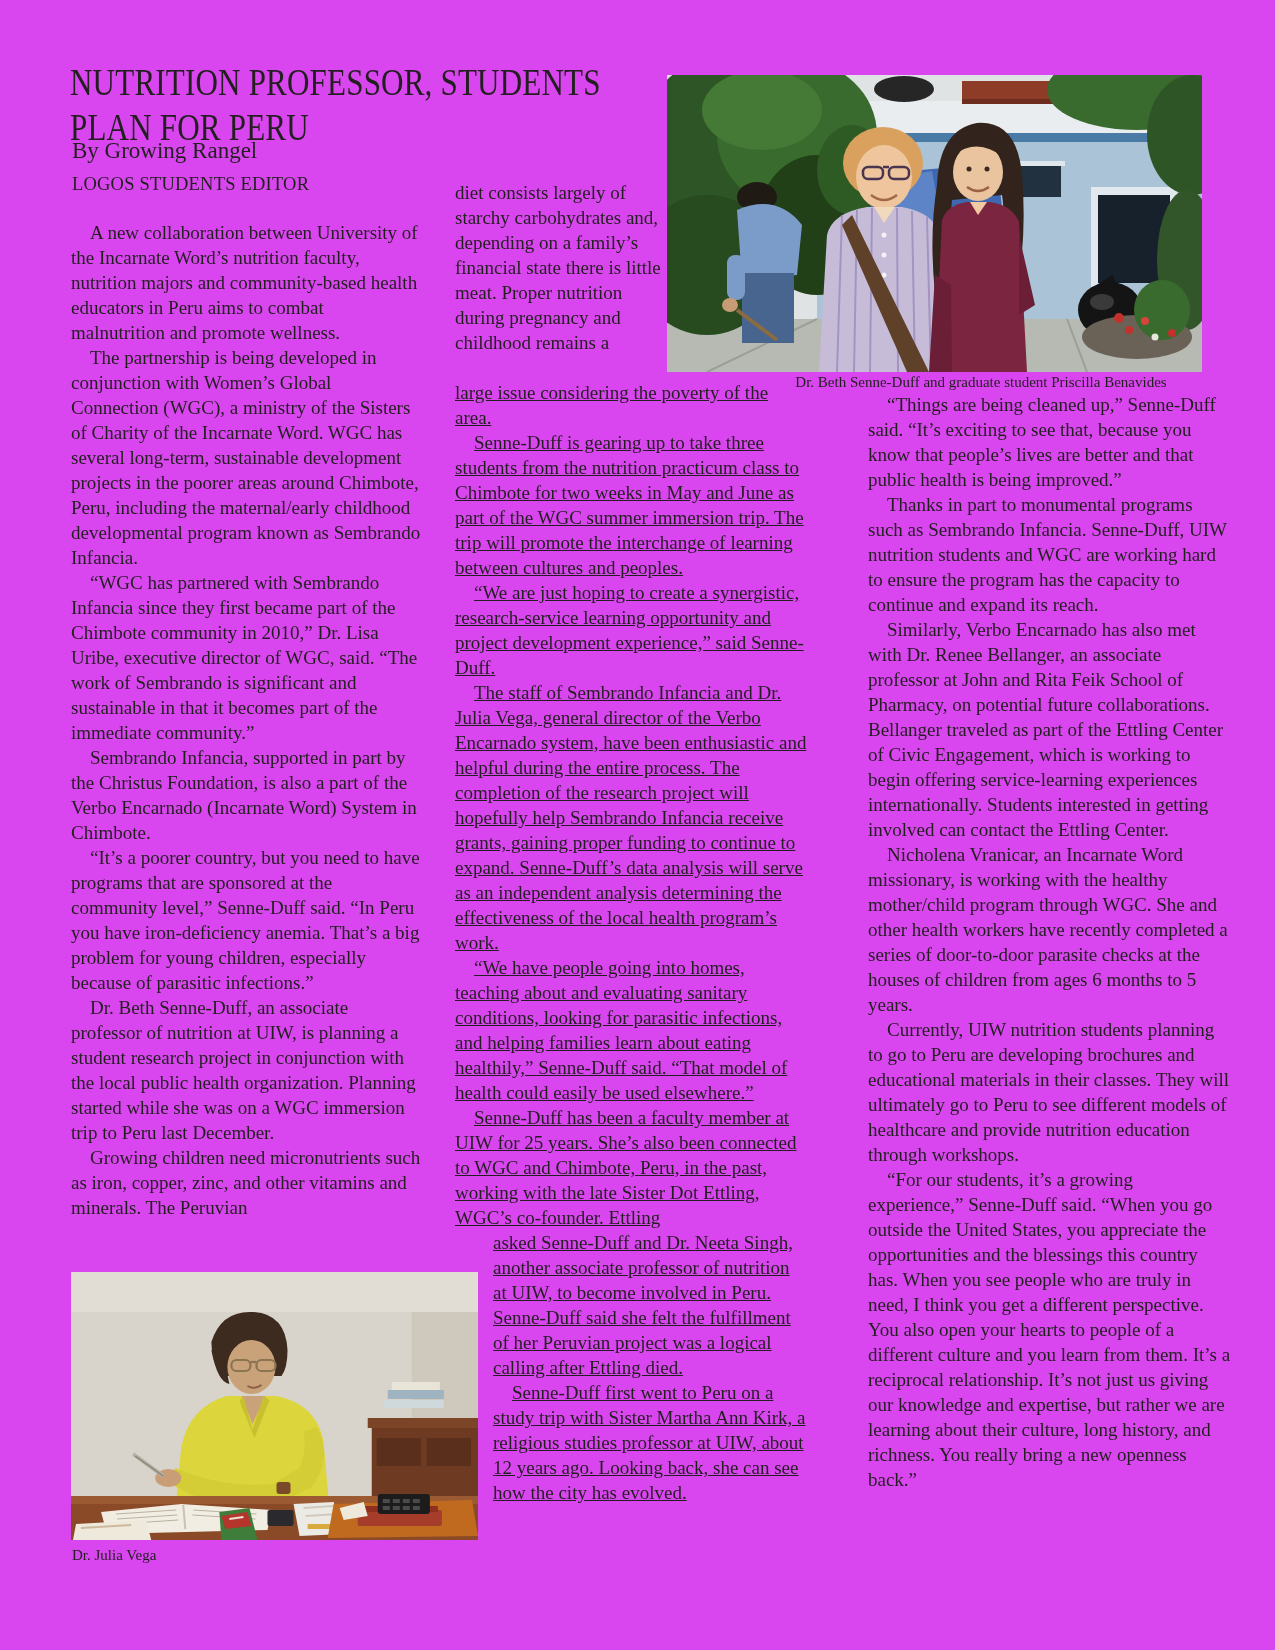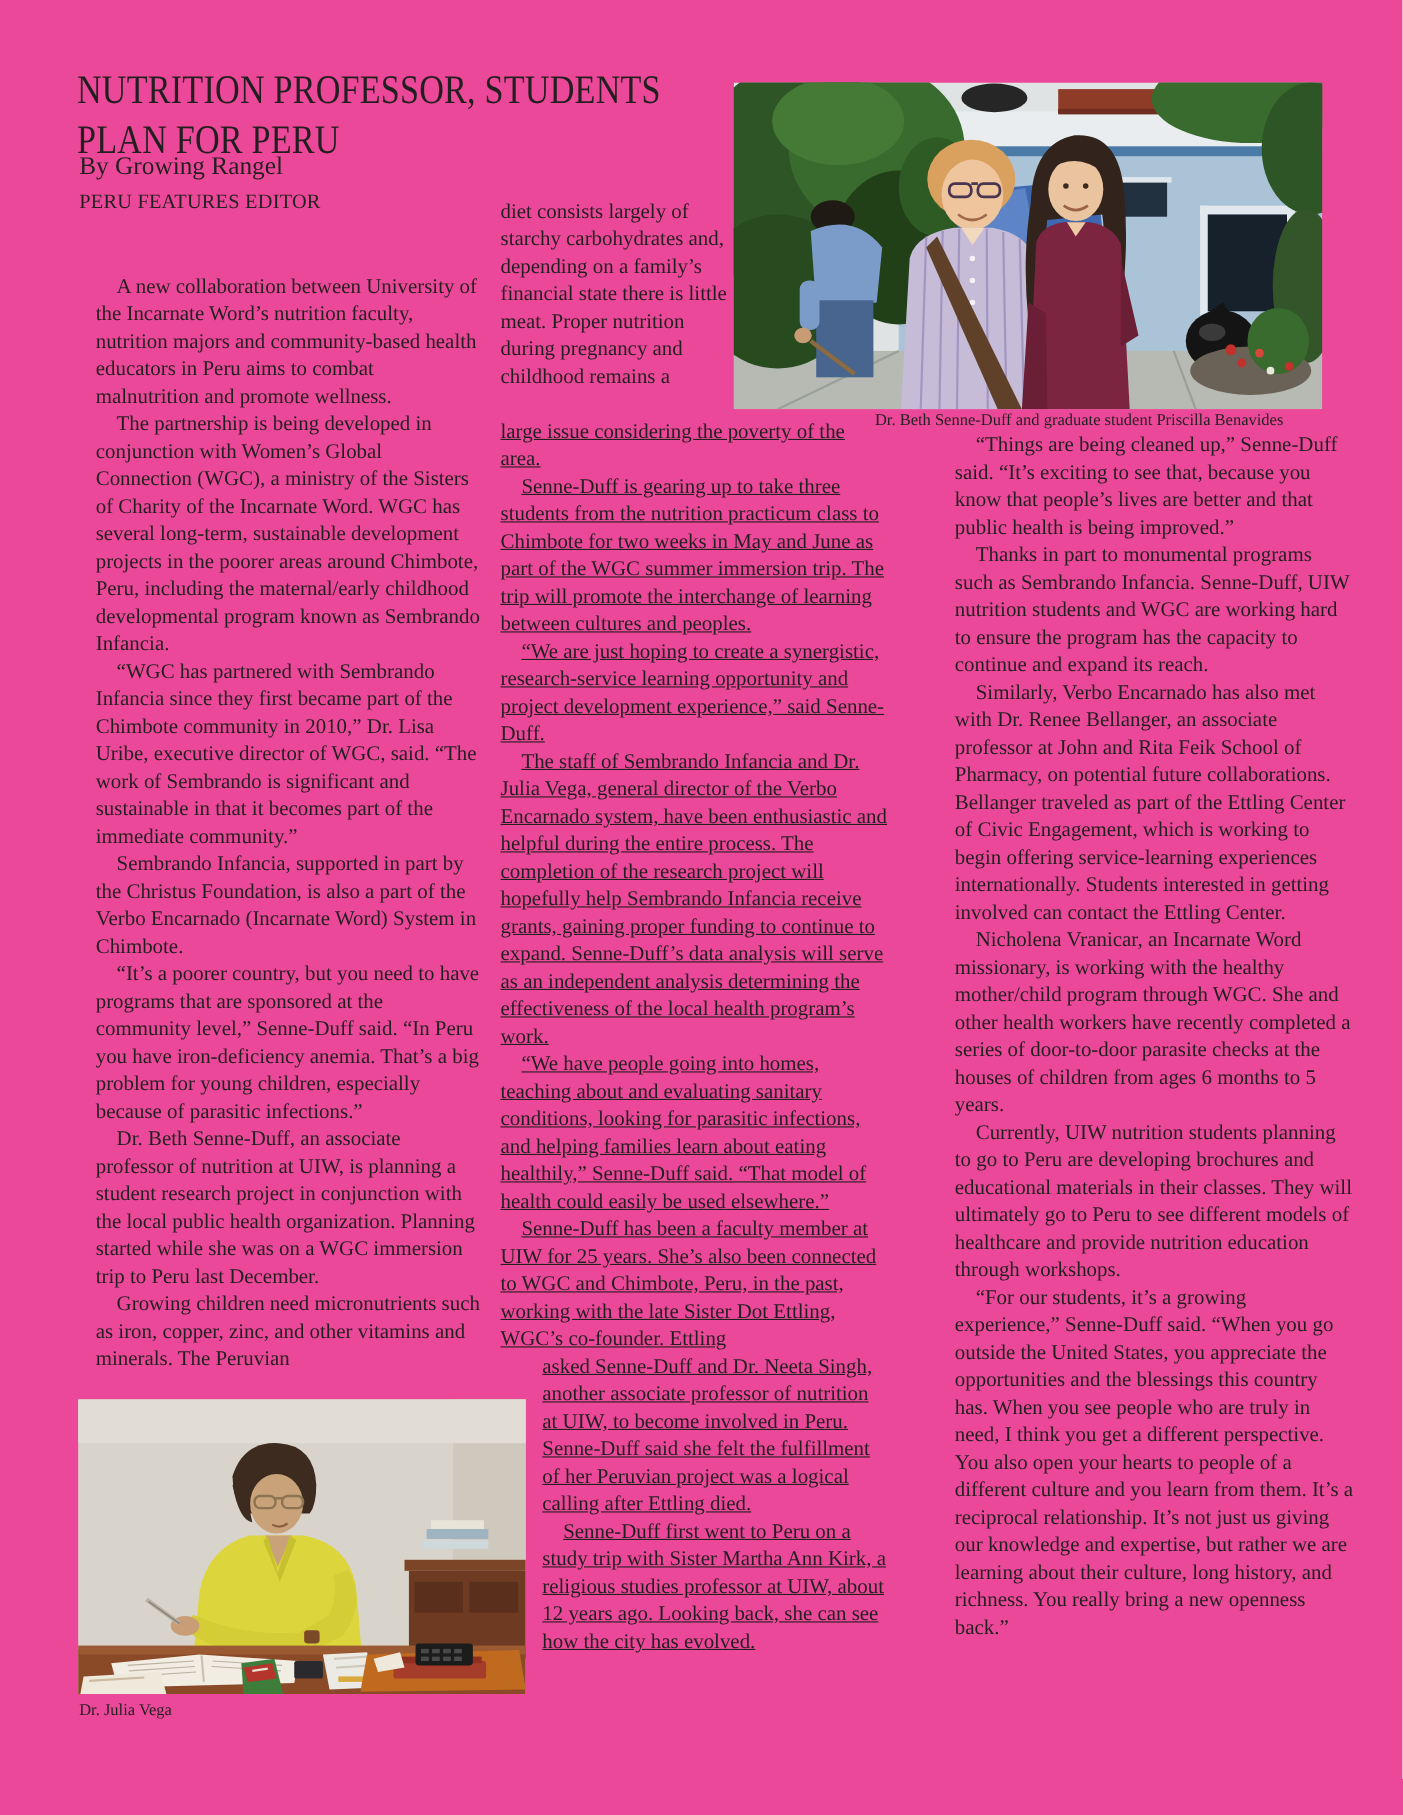--- a/index.html
+++ b/index.html
@@ -1,33 +1,33 @@
 <!DOCTYPE html>
 <html><head>
 <meta charset="utf-8">
 <style>
   html,body { margin:0; padding:0; background:#ffffff; }
   .page {
-    position:relative; width:1275px; height:1650px; background:#ec4899;
+    position:relative; width:1275px; height:1650px; background:#d946ef;
     font-family:"Liberation Serif","DejaVu Serif",serif; color:#231f20; overflow:hidden;
   }
   .title {
     position:absolute; left:70px; top:60px; margin:0; font-weight:400;
     font-size:37px; line-height:45px; letter-spacing:0.2px;
     transform:scaleX(0.84); transform-origin:left top; white-space:nowrap;
   }
   .title span { display:block; }
   .byline { position:absolute; left:72px; top:138px; font-size:23px; }
   .editor { position:absolute; left:72px; top:174px; font-size:18.5px; letter-spacing:0.2px; }
 
   .textcol { position:absolute; font-size:19px; line-height:25px; text-align:left; }
   .textcol p { margin:0; text-indent:19px; }
   .noindent-first > p:first-child { text-indent:0; }
 
-  #col1 { left:87px; top:220px; width:350px;margin-top:28px; }
+  #col1 { left:71px; top:220px; width:350px; }
   #col2-narrow { left:455px; top:180px; width:212px; }
   #col2 { left:455px; top:380px; width:352px;text-decoration:underline; }
   #col2 .indent-block { margin-left:38px; width:314px; }
   #col3 { left:868px; top:392px; width:363px; }
 
   .photo { position:absolute; margin:0; padding:0; }
   #photo-top { left:667px; top:75px; width:535px; height:297px; }
   #photo-bottom { left:71px; top:1272px; width:407px; height:268px; }
   .photo svg { display:block; width:100%; height:100%; }
 
@@ -39,21 +39,21 @@
 <body>
 
 <div class="page">
 
   <h1 class="title">
     <span>NUTRITION PROFESSOR, STUDENTS</span>
     <span>PLAN FOR PERU</span>
   </h1>
 
   <div class="byline">By Growing Rangel</div>
-  <div class="editor">PERU FEATURES EDITOR</div>
+  <div class="editor">LOGOS STUDENTS EDITOR</div>
 
   <div id="col1" class="textcol">
       <p>A new collaboration between University of the Incarnate Word’s nutrition faculty, nutrition majors and community-based health educators in Peru aims to combat malnutrition and promote wellness.</p>
       <p>The partnership is being developed in conjunction with Women’s Global Connection (WGC), a ministry of the Sisters of Charity of the Incarnate Word. WGC has several long-term, sustainable development projects in the poorer areas around Chimbote, Peru, including the maternal/early childhood developmental program known as Sembrando Infancia.</p>
       <p>“WGC has partnered with Sembrando Infancia since they first became part of the Chimbote community in 2010,” Dr. Lisa Uribe, executive director of WGC, said. “The work of Sembrando is significant and sustainable in that it becomes part of the immediate community.”</p>
       <p>Sembrando Infancia, supported in part by the Christus Foundation, is also a part of the Verbo Encarnado (Incarnate Word) System in Chimbote.</p>
       <p>“It’s a poorer country, but you need to have programs that are sponsored at the community level,” Senne-Duff said. “In Peru you have iron-deficiency anemia. That’s a big problem for young children, especially because of parasitic infections.”</p>
       <p>Dr. Beth Senne-Duff, an associate professor of nutrition at UIW, is planning a student research project in conjunction with the local public health organization. Planning started while she was on a WGC immersion trip to Peru last December.</p>
       <p>Growing children need micronutrients such as iron, copper, zinc, and other vitamins and minerals. The Peruvian</p>
     </div>

